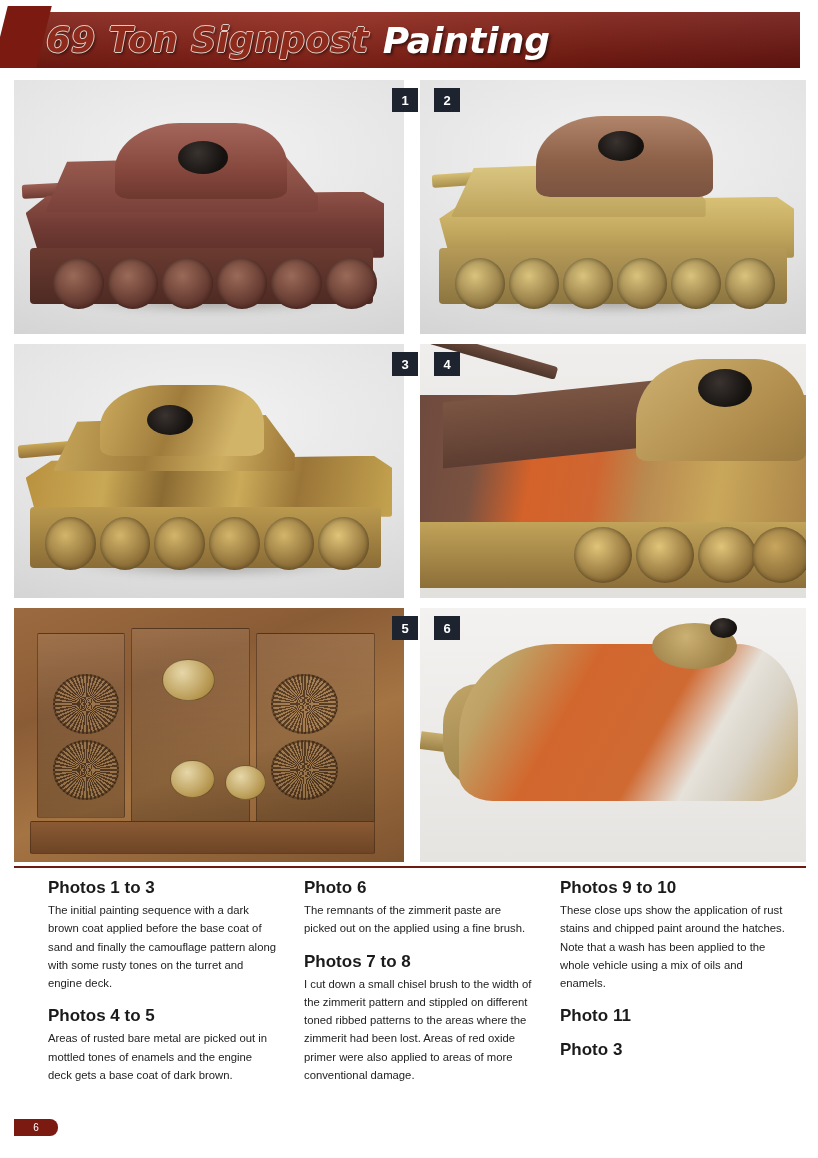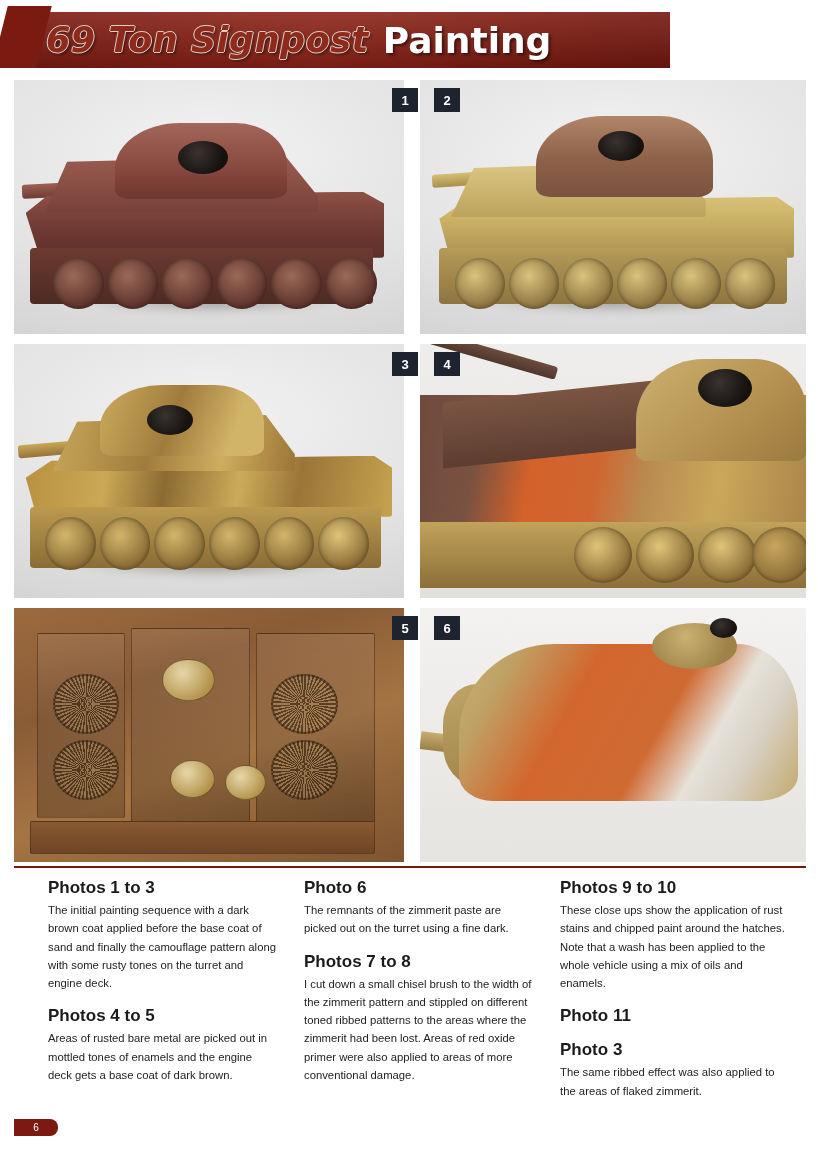--- a/index.html
+++ b/index.html
@@ -18,21 +18,21 @@
   
   .page {
     position: relative;
     width: 818px;
     height: 1158px;
     background: #ffffff;
   }
   .header {
     position: absolute;
     left: 0; top: 0;
-    width: 670px;
+    width: 800px;
     height: 78px;
     background: #ffffff;
     overflow: hidden;
   }
   .header-bar {
     position: absolute;
     left: 14px;
     top: 12px;
     width: 804px;
     height: 56px;
@@ -76,20 +76,21 @@
        0 1px 0 #d9cfc7,
        0 -1px 0 #d9cfc7,
        2px 2px 3px rgba(0,0,0,0.45);
   }
   .title-sub {
     font-family: "DejaVu Sans", sans-serif;
     font-weight: bold;
     font-size: 36px;
     color: #ffffff;
     text-shadow: 2px 2px 3px rgba(0,0,0,0.5);
+    font-style: italic;
   }
 
   
   .grid {
     position: absolute;
     left: 14px;
     top: 80px;
     width: 792px;
     height: 782px;
   }
@@ -488,39 +489,38 @@
       </div>
       <div class="blk">
         <div class="blk-h">Photos 4 to 5</div>
         <div class="blk-p">Areas of rusted bare metal are picked out in mottled tones of enamels and the engine deck  gets a base coat of dark brown.</div>
       </div>
     </div>
 
     <div class="col">
       <div class="blk">
         <div class="blk-h">Photo 6</div>
-        <div class="blk-p">The remnants of the zimmerit paste are picked out on the turret using a fine dark.</div>
+        <div class="blk-p">The remnants of the zimmerit paste are picked out on the applied using a fine brush.</div>
       </div>
       <div class="blk">
         <div class="blk-h">Photos 7 to 8</div>
         <div class="blk-p">I cut down a small chisel brush to the width of the zimmerit pattern and stippled on different toned ribbed patterns to the areas where the zimmerit had been lost. Areas of red oxide primer were also applied to areas of more conventional damage.</div>
       </div>
     </div>
 
     <div class="col">
       <div class="blk">
         <div class="blk-h">Photos 9 to 10</div>
         <div class="blk-p">These close ups show the application of rust stains and chipped paint around the hatches. Note that a wash has been applied to the whole vehicle using a mix of oils and enamels.</div>
       </div>
       <div class="blk">
         <div class="blk-h">Photo 11</div>
       </div>
       <div class="blk">
         <div class="blk-h">Photo 3</div>
-        <div class="blk-p">The same ribbed effect was also applied to the areas of flaked zimmerit.</div>
       </div>
     </div>
 
   </div>
 
   <div class="footer-tab">6</div>
 
 </div>
 
 </body></html>

